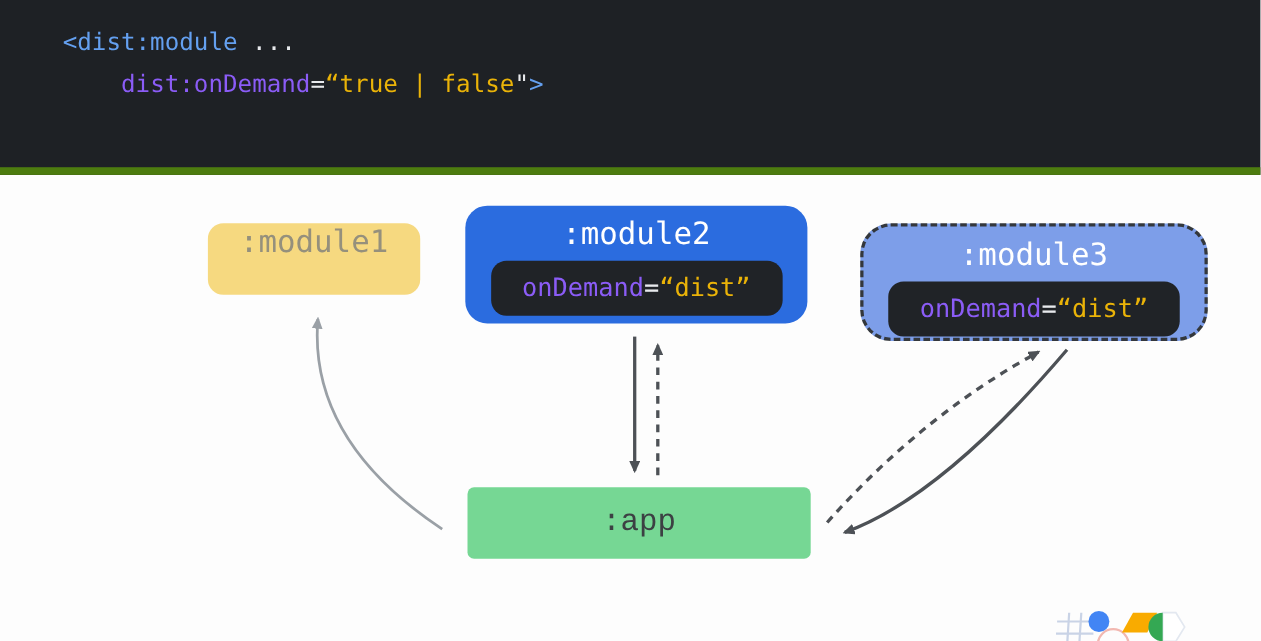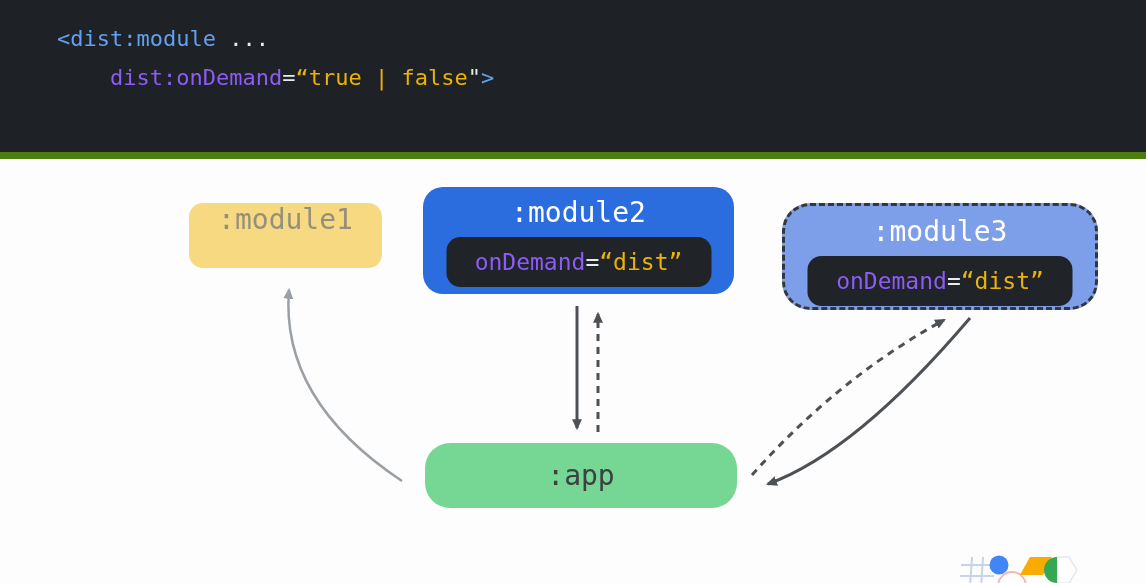--- a/index.html
+++ b/index.html
@@ -39,23 +39,23 @@
     position:absolute;left:0;right:0;top:9px;text-align:center;
     font-size:28px;color:#ffffff;
   }
   .badge{
     position:absolute;left:50%;transform:translateX(-50%);top:50px;
     width:265px;height:50px;border-radius:14px;background:#202327;
     display:flex;align-items:center;justify-content:center;
     font-size:23px;white-space:pre;
   }
   .app{
-    left:425px;top:443px;width:312px;height:65px;border-radius:25px;
+    left:425px;top:443px;width:312px;height:65px;border-radius:6px;
     background:#76d794;display:flex;align-items:center;justify-content:center;
-    font-size:28px;color:#3c4043;
+    font-size:28px;color:#3c4043;font-family:Liberation Mono, monospace;
   }
   
   .arrows{position:absolute;left:0;top:0;width:1146px;height:583px;pointer-events:none;}
   
   .logo{position:absolute;left:950px;top:548px;}
 </style>
 </head>
 <body>
 
 <div class="code-bar">

